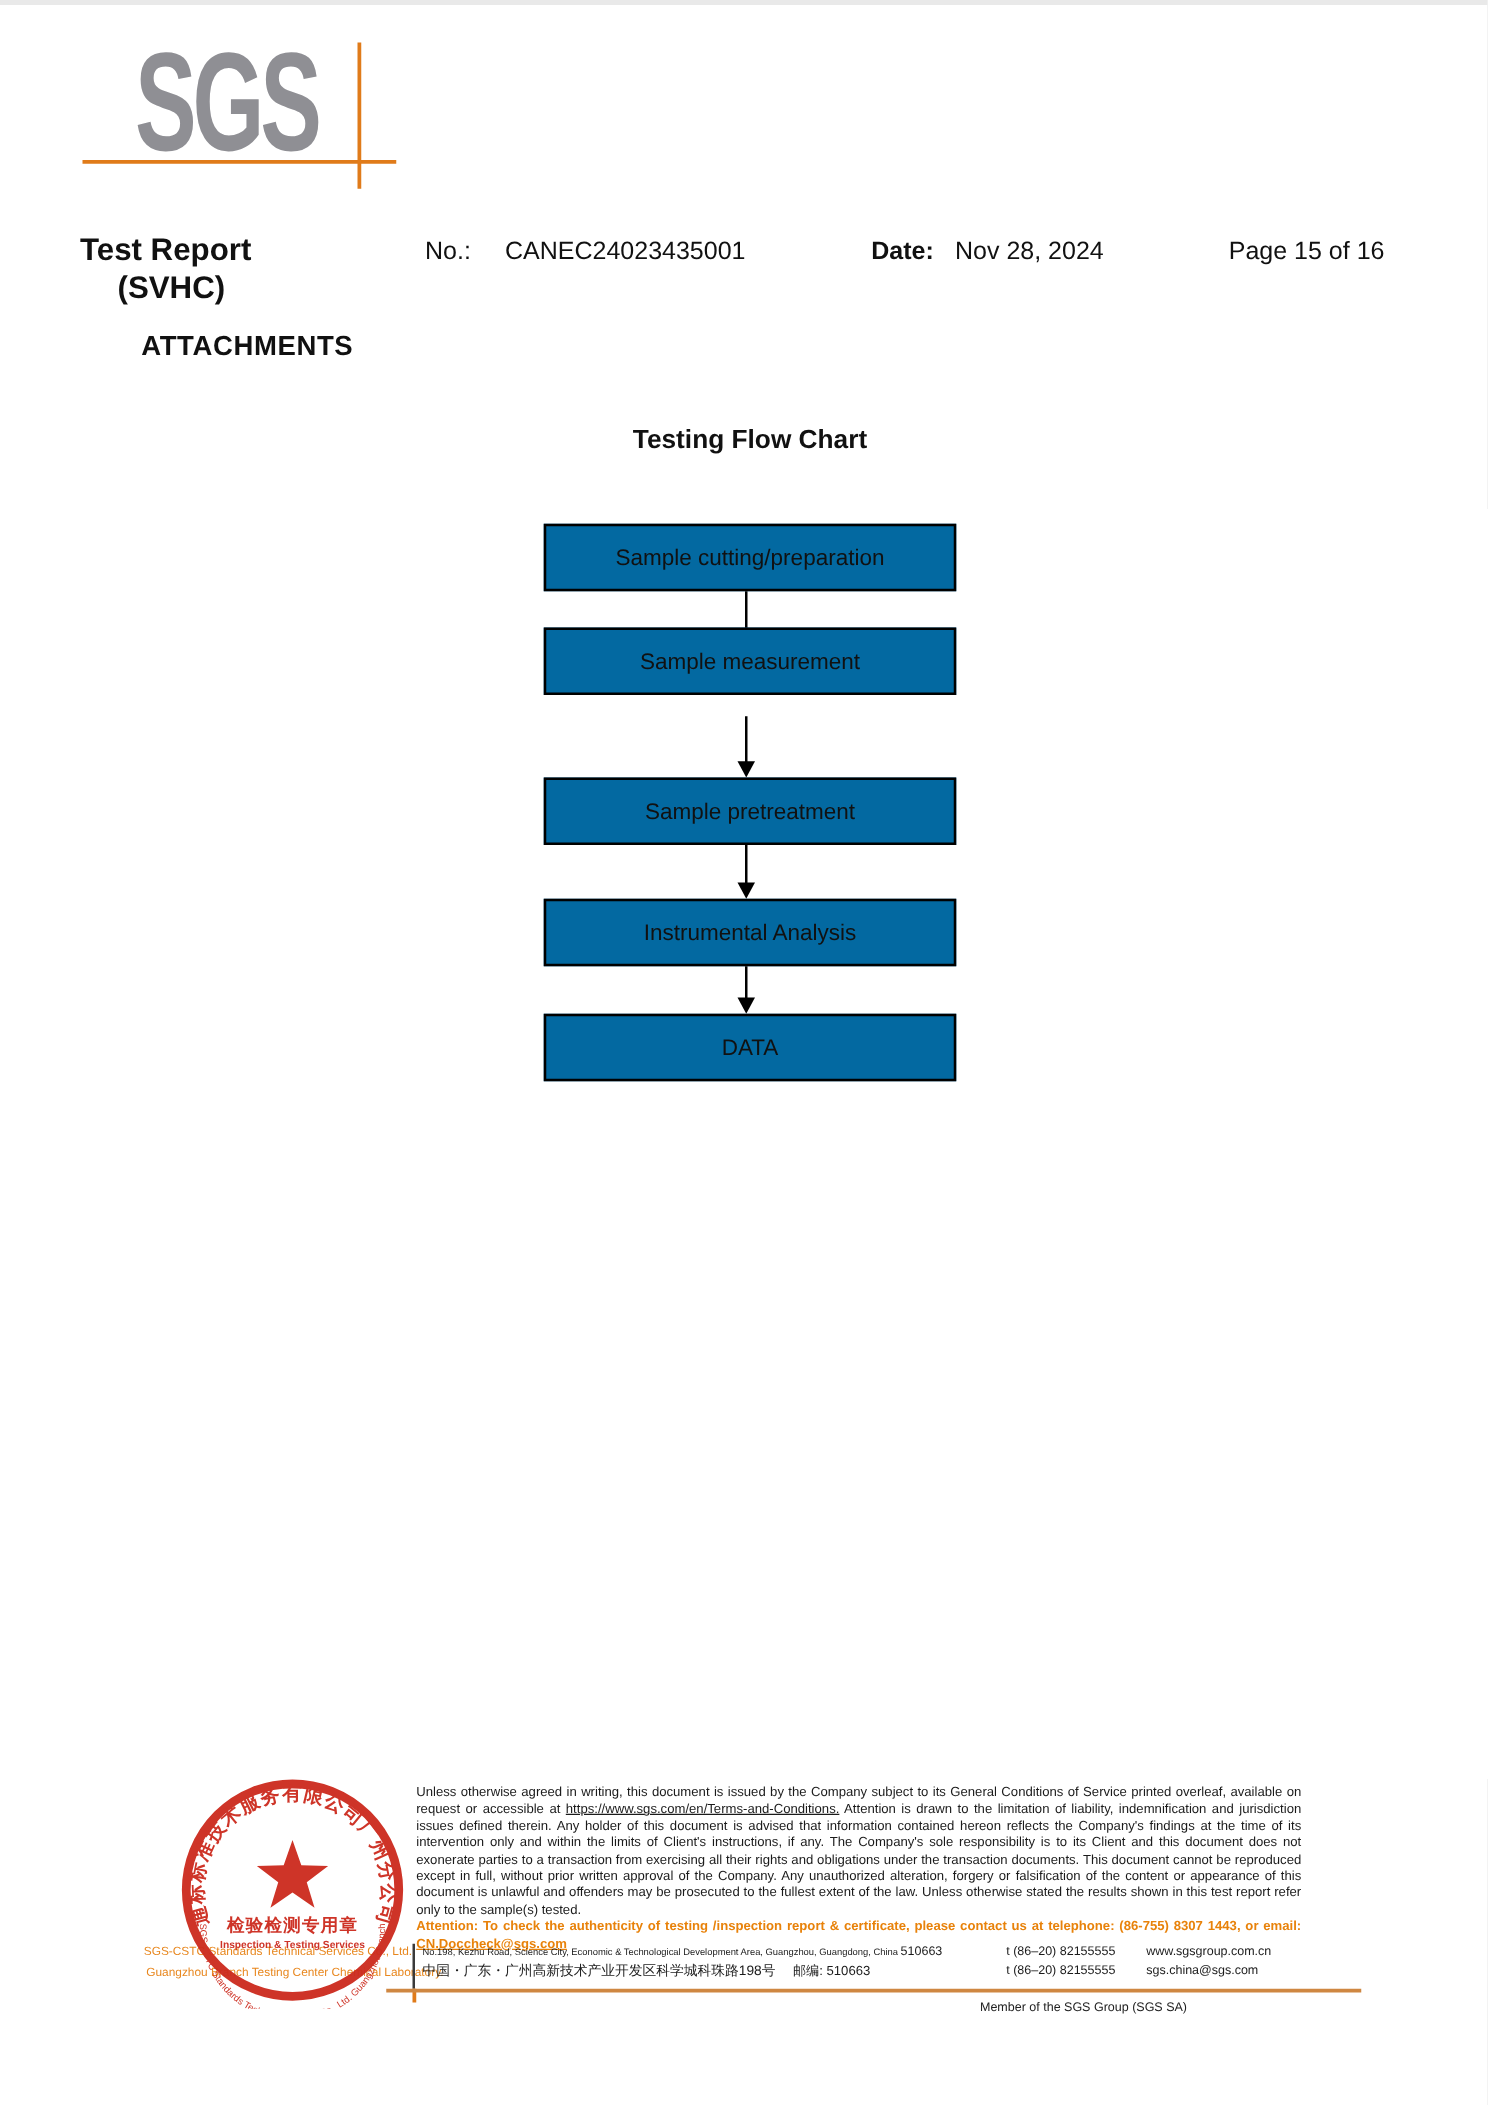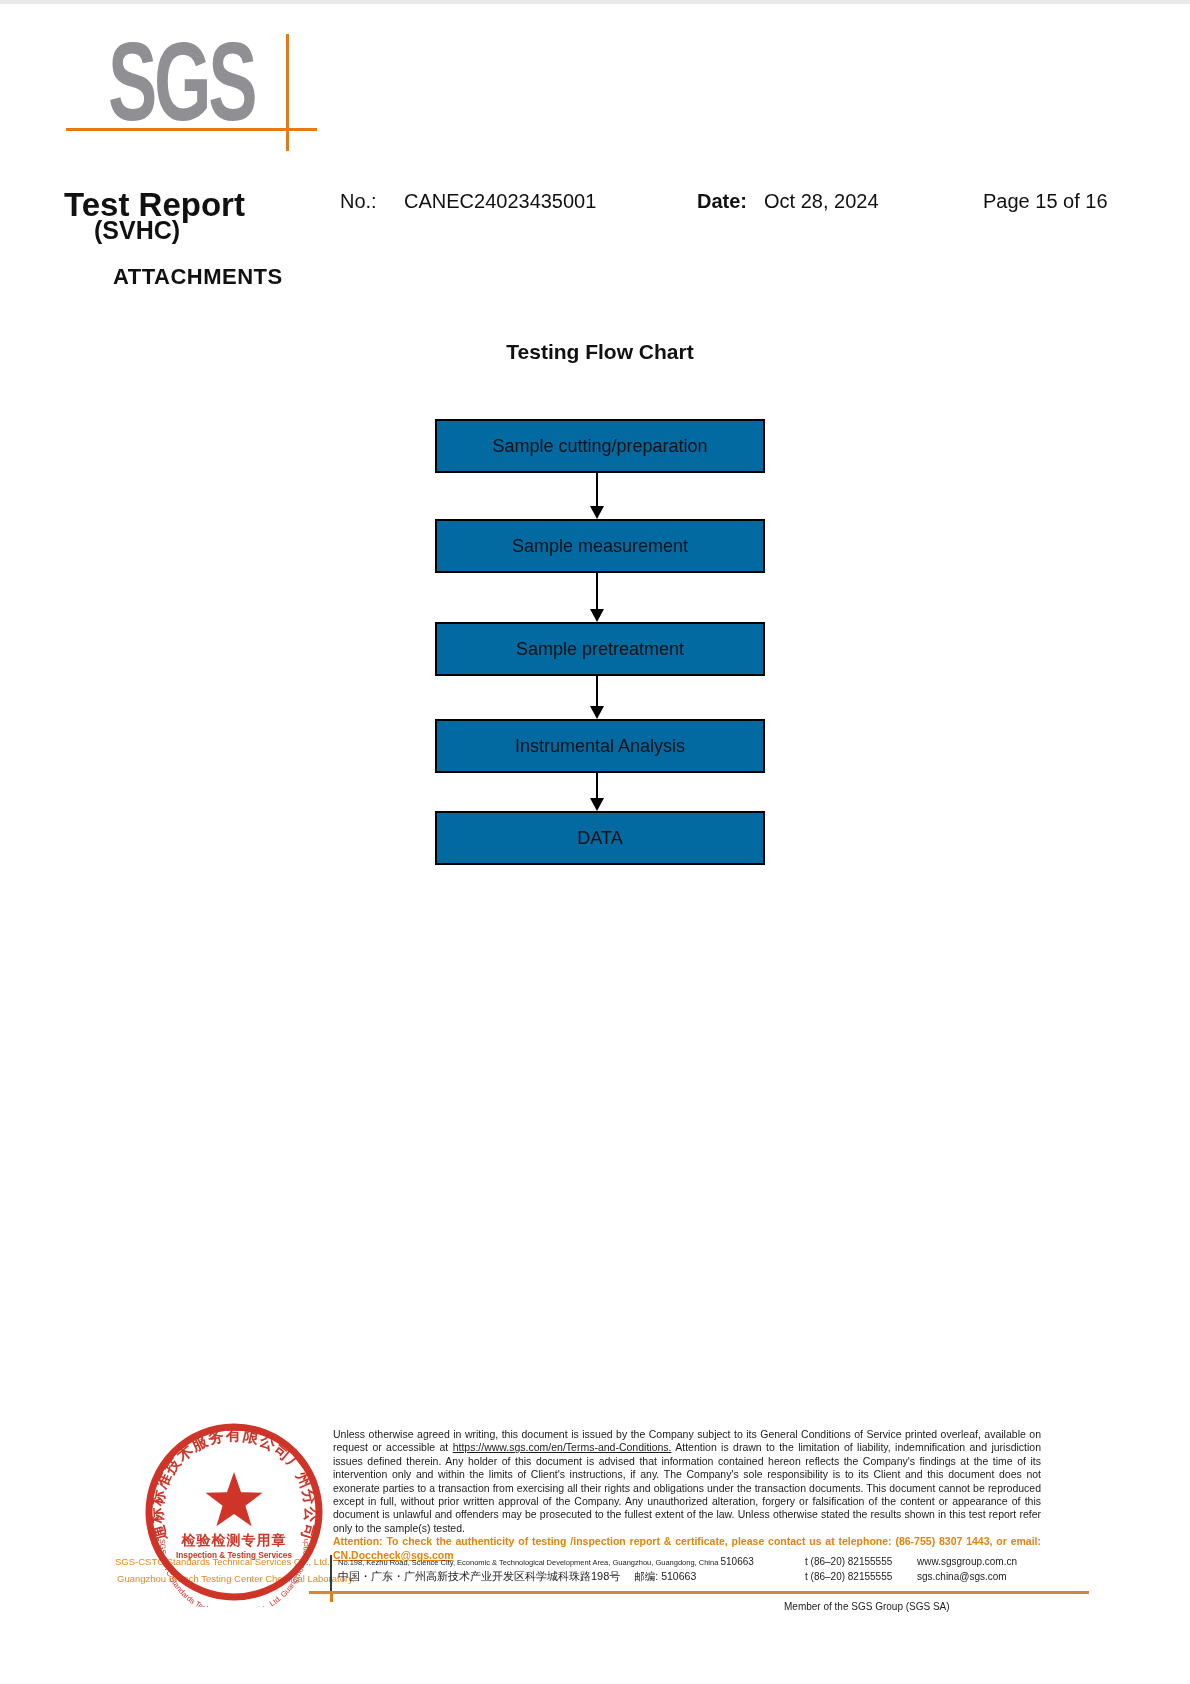--- a/index.html
+++ b/index.html
@@ -16,40 +16,40 @@
   #logo-text {
     left: 108px; top: 22px;
     font-size: 112px; font-weight: bold; line-height: 1.0;
     color: #8f8f94; letter-spacing: -5px;
     transform: scaleX(0.66); transform-origin: left top;
   }
   #logo-hline { left: 66px; top: 124px; width: 251px; height: 3px; background: #e07b1a; }
   #logo-vline { left: 286px; top: 30px; width: 3px; height: 117px; background: #e07b1a; }
 
   
-  #report-title   { left: 64px;  top: 182px; font-size: 33px; font-weight: bold; }
+  #report-title   { left: 64px;  top: 182px; font-size: 25px; font-weight: bold; }
   #report-subtitle{ left: 94px;  top: 212px; font-size: 25px; font-weight: bold; }
   #attachments    { left: 113px; top: 260px; font-size: 22px; font-weight: bold; letter-spacing: .5px; }
   .hrow { top: 186px; font-size: 20px; white-space: nowrap; }
   #no-label   { left: 340px; font-weight: normal; }
   #no-value   { left: 404px; }
   #date-label { left: 697px; font-weight: bold; }
   #date-value { left: 764px; }
   #page-ind   { left: 983px; }
 
   
   #flow-title { left: 435px; top: 336px; width: 330px; text-align: center;
                 font-size: 21px; font-weight: bold; }
   .flow-box {
     left: 435px; width: 330px; height: 54px;
     border: 2px solid #000; background: #0369a1;
     display: flex; align-items: center; justify-content: center;
     font-size: 18px;
   }
-  #fb1 { top: 415px; } #fb2 { top: 515px; } #fb3 { top: 618px; }
+  #fb1 { top: 415px; } #fb2 { top: 498px; } #fb3 { top: 618px; }
   #fb4 { top: 715px; } #fb5 { top: 807px; }
   .flow-arrow { left: 588px; width: 18px; }
   #fa1 { top: 469px; height: 46px; } #fa2 { top: 569px; height: 49px; }
   #fa3 { top: 672px; height: 43px; } #fa4 { top: 769px; height: 38px; }
   .flow-arrow .stem { position: absolute; left: 8px; top: 0; width: 2px;
                       height: calc(100% - 12px); background: #000; }
   .flow-arrow .head { position: absolute; bottom: 0; left: 2px; width: 0; height: 0;
                       border-left: 7px solid transparent; border-right: 7px solid transparent;
                       border-top: 13px solid #000; }
 
@@ -88,21 +88,21 @@
   <div id="logo-hline" class="abs"></div>
   <div id="logo-vline" class="abs"></div>
 
   <div id="report-title" class="abs">Test Report</div>
   <div id="report-subtitle" class="abs">(SVHC)</div>
   <div id="attachments" class="abs">ATTACHMENTS</div>
 
   <div id="no-label" class="abs hrow">No.:</div>
   <div id="no-value" class="abs hrow">CANEC24023435001</div>
   <div id="date-label" class="abs hrow">Date:</div>
-  <div id="date-value" class="abs hrow">Oct 28, 2024</div>
+  <div id="date-value" class="abs hrow">Nov 28, 2024</div>
   <div id="page-ind" class="abs hrow">Page 15 of 16</div>
 
   <div id="flow-title" class="abs">Testing Flow Chart</div>
 
   <div id="fb1" class="abs flow-box">Sample cutting/preparation</div>
   <div id="fa1" class="abs flow-arrow">
       <div class="stem"></div>
       <div class="head"></div>
     </div>
   <div id="fb2" class="abs flow-box">Sample measurement</div>

